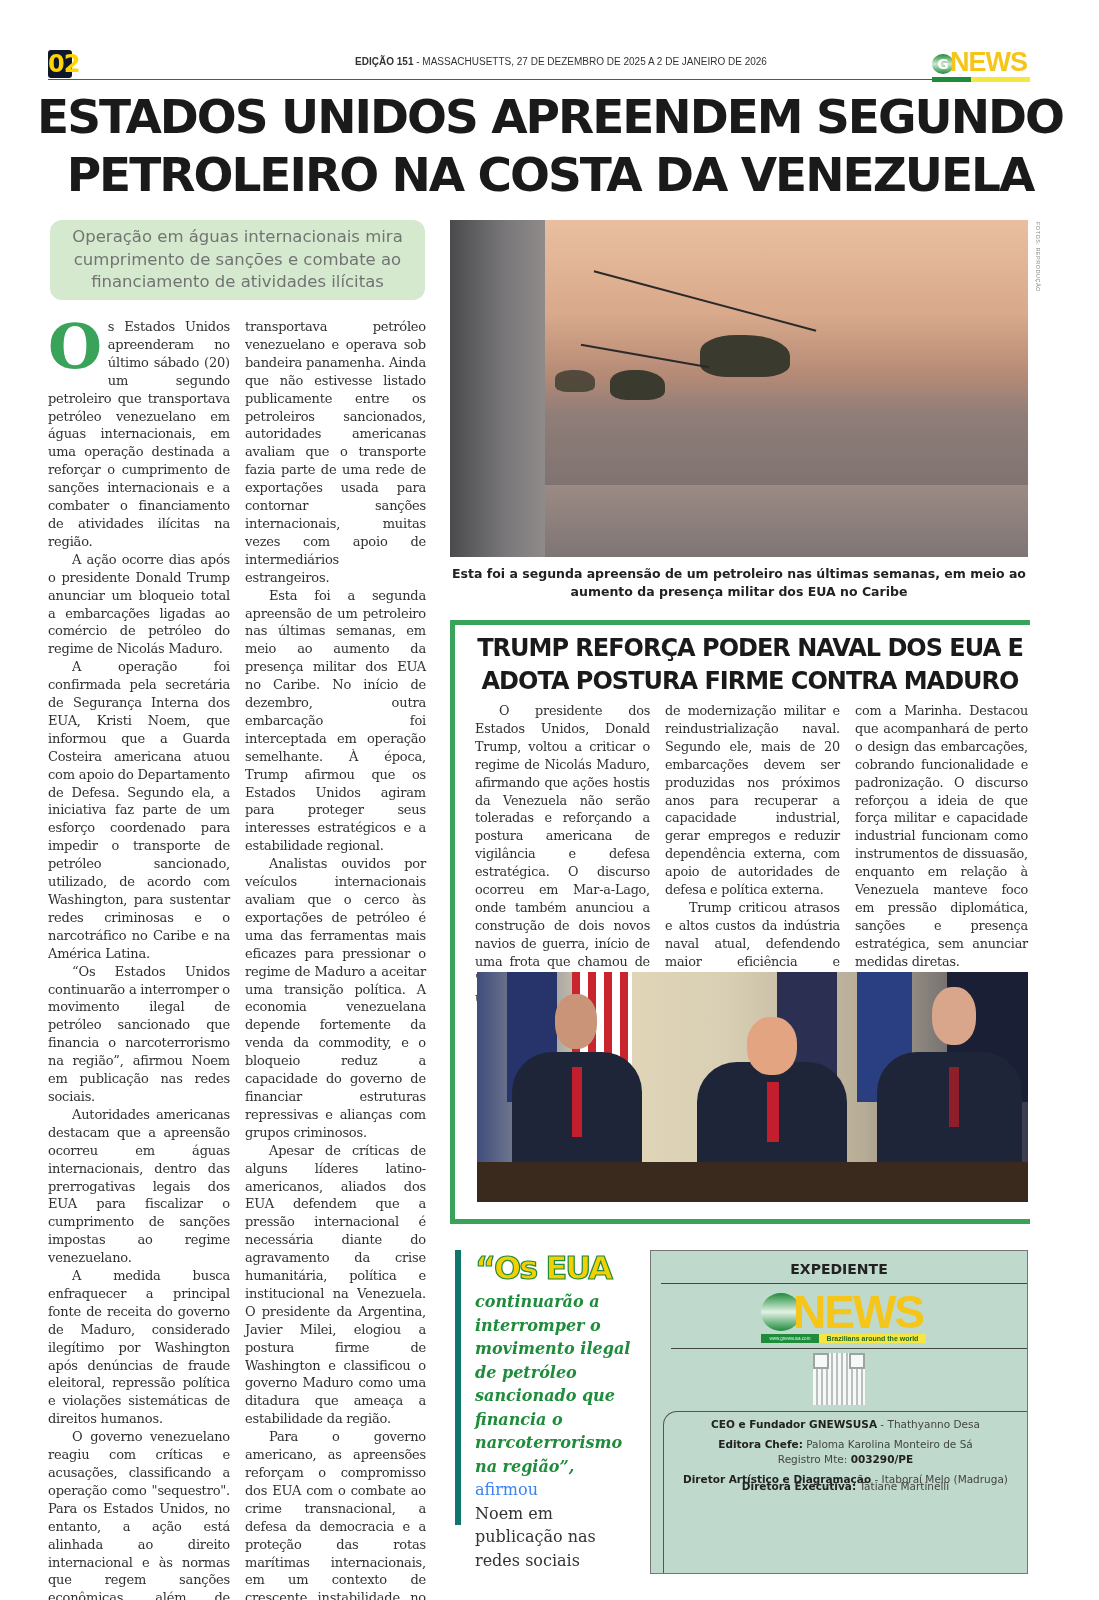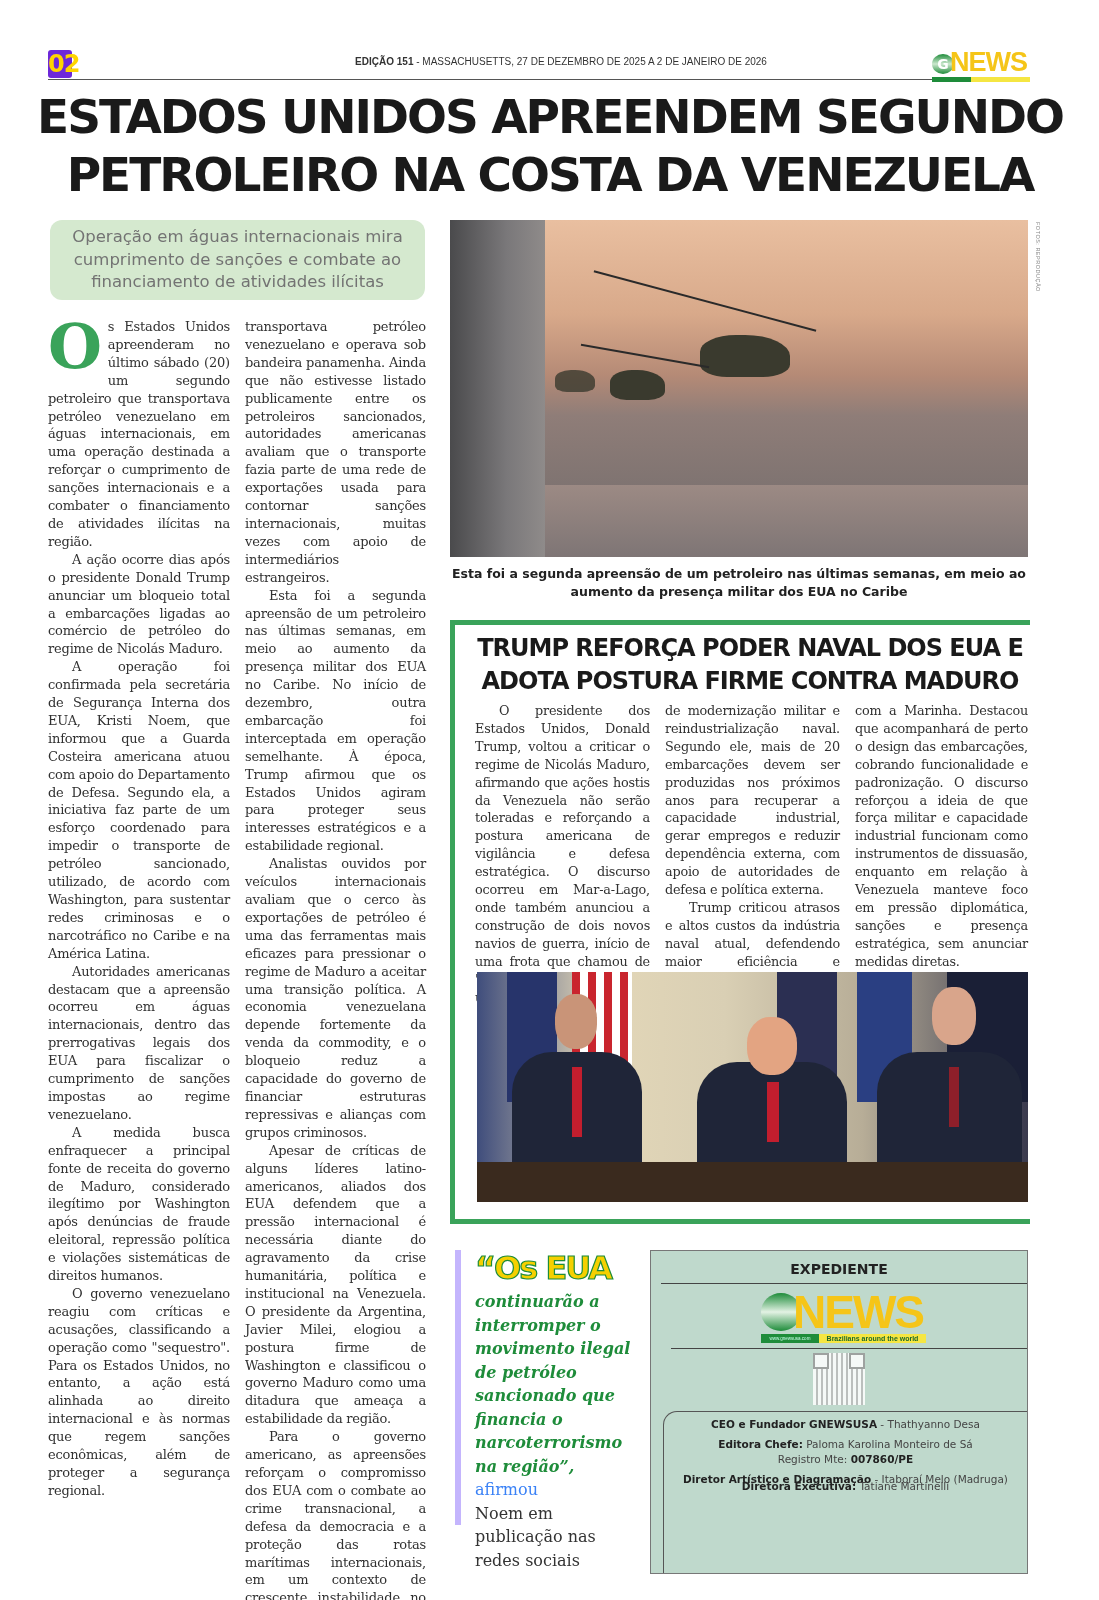--- a/index.html
+++ b/index.html
@@ -1,21 +1,21 @@
 <!DOCTYPE html>
 <html><head>
 <meta charset="utf-8">
 <style>
   * { box-sizing: border-box; margin: 0; padding: 0; }
   html, body { width: 1099px; height: 1600px; background: #ffffff; overflow: hidden; }
   body { position: relative; font-family: "DejaVu Serif", serif; color: #2a2a2a; }
 
   
   .topbar { position: absolute; left: 48px; top: 48px; width: 982px; height: 32px; border-bottom: 1.5px solid #555; }
-  .pagenum { position: absolute; left: 0; top: 2px; width: 24px; height: 28px; background: #6d28d9; border-radius: 3px;
+  .pagenum { position: absolute; left: 0; top: 2px; width: 24px; height: 28px; background: #0f172a; border-radius: 3px;
     font-family: "DejaVu Sans", sans-serif; font-weight: bold; font-size: 24px; color: #ffd400; text-align: center; line-height: 28px; letter-spacing: -1px; }
   .edition { position: absolute; left: 0; right: 0; top: 8px; text-align: center; font-family: "Liberation Sans", sans-serif; font-size: 10px; color: #333; margin-left: 44px; }
   .edition b { font-weight: bold; }
   .logo-small { position: absolute; right: 0; top: 0; width: 98px; height: 30px; }
   .logo-g { position: absolute; left: 0; top: 6px; width: 22px; height: 20px; border-radius: 50%; background: linear-gradient(#1e8c3a, #cde8cf, #1e8c3a);
     font-family: "DejaVu Sans", sans-serif; font-weight: bold; font-size: 14px; color: #fff; text-align: center; line-height: 20px; }
   .logo-news { position: absolute; left: 18px; top: 0; font-family: "Liberation Sans", sans-serif; font-weight: bold; font-size: 27px; color: #f5c518; letter-spacing: -1px; line-height: 28px; }
   .logo-tag { position: absolute; left: 0; bottom: -4px; width: 98px; height: 5px; background: linear-gradient(90deg, #1e8c3a 40%, #f5e642 40%); }
 
   
@@ -55,21 +55,21 @@
 
   
   .photo2 { position: absolute; left: 477px; top: 972px; width: 551px; height: 230px; overflow: hidden; background: linear-gradient(90deg, #3f4d7c 0%, #e3d7b8 22%, #d9cfb4 45%, #b7ad97 70%, #3a3a4e 100%); }
   .flag { position: absolute; top: 0; height: 130px; }
   .suit { position: absolute; bottom: 0; border-radius: 40px 40px 0 0; background: #1f2538; }
   .face { position: absolute; border-radius: 45%; background: #d9a58b; }
   .tie { position: absolute; background: #c21e2e; }
   .table { position: absolute; left: 0; bottom: 0; width: 551px; height: 40px; background: #3a2a1e; }
 
   
-  .quote { position: absolute; left: 455px; top: 1250px; width: 185px; height: 275px; border-left: 6px solid #c4b5fd; padding-left: 14px; }
+  .quote { position: absolute; left: 455px; top: 1250px; width: 185px; height: 275px; border-left: 6px solid #0f766e; padding-left: 14px; }
   .quote-head { font-family: "DejaVu Sans", sans-serif; font-weight: bold; font-size: 32px; line-height: 36px; color: #f5d000; -webkit-text-stroke: 1.2px #1e8c3a; letter-spacing: -2px; }
   .quote-body { font-family: "DejaVu Serif", serif; font-style: italic; font-weight: bold; font-size: 16px; line-height: 23.5px; color: #1e8c3a; margin-top: 4px; }
   .quote-tail { font-family: "DejaVu Serif", serif; font-size: 16px; line-height: 23.5px; color: #333; }
   .quote-tail-inline { font-style: normal; font-weight: normal; color: #3b82f6; }
 
   
   .exp { position: absolute; left: 650px; top: 1250px; width: 378px; height: 324px; background: #bfd9cc; border: 1.5px solid #777; }
   .exp-title { position: absolute; left: 0; right: 0; top: 10px; text-align: center; font-family: "DejaVu Sans", sans-serif; font-weight: bold; font-size: 14px; color: #222; }
   .exp-rule1 { position: absolute; left: 10px; right: 0; top: 32px; height: 1px; background: #444; }
   .exp-logo { position: absolute; left: 110px; top: 38px; width: 165px; height: 55px; }
@@ -106,20 +106,21 @@
   <div>ESTADOS UNIDOS APREENDEM SEGUNDO</div>
   <div>PETROLEIRO NA COSTA DA VENEZUELA</div>
 </div>
 
 <div class="subhead">Operação em águas internacionais mira cumprimento de sanções e combate ao financiamento de atividades ilícitas</div>
 
 <div class="col c1">
   <p class="first"><span class="dropcap">O</span><span>s Estados Unidos apreenderam no último sábado (20) um segundo petroleiro que transportava petróleo venezuelano em águas internacionais, em uma operação destinada a reforçar o cumprimento de sanções internacionais e a combater o financiamento de atividades ilícitas na região.</span></p>
   <p>A ação ocorre dias após o presidente Donald Trump anunciar um bloqueio total a embarcações ligadas ao comércio de petróleo do regime de Nicolás Maduro.</p>
   <p>A operação foi confirmada pela secretária de Segurança Interna dos EUA, Kristi Noem, que informou que a Guarda Costeira americana atuou com apoio do Departamento de Defesa. Segundo ela, a iniciativa faz parte de um esforço coordenado para impedir o transporte de petróleo sancionado, utilizado, de acordo com Washington, para sustentar redes criminosas e o narcotráfico no Caribe e na América Latina.</p>
+  <p>“Os Estados Unidos continuarão a interromper o movimento ilegal de petróleo sancionado que financia o narcoterrorismo na região”, afirmou Noem em publicação nas redes sociais.</p>
   <p>Autoridades americanas destacam que a apreensão ocorreu em águas internacionais, dentro das prerrogativas legais dos EUA para fiscalizar o cumprimento de sanções impostas ao regime venezuelano.</p>
   <p>A medida busca enfraquecer a principal fonte de receita do governo de Maduro, considerado ilegítimo por Washington após denúncias de fraude eleitoral, repressão política e violações sistemáticas de direitos humanos.</p>
   <p>O governo venezuelano reagiu com críticas e acusações, classificando a operação como "sequestro". Para os Estados Unidos, no entanto, a ação está alinhada ao direito internacional e às normas que regem sanções econômicas, além de proteger a segurança regional.</p>
 
 </div>
 
 <div class="col c2">
   <p class="first">transportava petróleo venezuelano e operava sob bandeira panamenha. Ainda que não estivesse listado publicamente entre os petroleiros sancionados, autoridades americanas avaliam que o transporte fazia parte de uma rede de exportações usada para contornar sanções internacionais, muitas vezes com apoio de intermediários estrangeiros.</p>
   <p>Esta foi a segunda apreensão de um petroleiro nas últimas semanas, em meio ao aumento da presença militar dos EUA no Caribe. No início de dezembro, outra embarcação foi interceptada em operação semelhante. À época, Trump afirmou que os Estados Unidos agiram para proteger seus interesses estratégicos e a estabilidade regional.</p>
   <p>Analistas ouvidos por veículos internacionais avaliam que o cerco às exportações de petróleo é uma das ferramentas mais eficazes para pressionar o regime de Maduro a aceitar uma transição política. A economia venezuelana depende fortemente da venda da commodity, e o bloqueio reduz a capacidade do governo de financiar estruturas repressivas e alianças com grupos criminosos.</p>
@@ -188,17 +189,17 @@
     <div class="g"></div>
     <div class="nw">NEWS</div>
     <div class="bar1">www.gnewsusa.com</div>
     <div class="bar2">Brazilians around the world</div>
   </div>
   <div class="exp-rule2"></div>
   <div class="qr"></div>
   <div class="exp-inner">
     <div class="exp-line" style="top:5px;"><b>CEO e Fundador GNEWSUSA</b><span> - Thathyanno Desa</span></div>
     <div class="exp-line" style="top:25px;"><b>Editora Chefe:</b><span> Paloma Karolina Monteiro de Sá</span></div>
-    <div class="exp-line" style="top:40px;"><span>Registro Mte: </span><b>007860/PE</b></div>
+    <div class="exp-line" style="top:40px;"><span>Registro Mte: </span><b>003290/PE</b></div>
     <div class="exp-line" style="top:60px;"><b>Diretor Artístico e Diagramação</b><span> - Itaboraí Melo (Madruga)</span></div>
     <div class="exp-line" style="top:67px;"><b>Diretora Executiva:</b><span> Tatiane Martinelli</span></div>
   </div>
 </div>
 
 </body></html>

